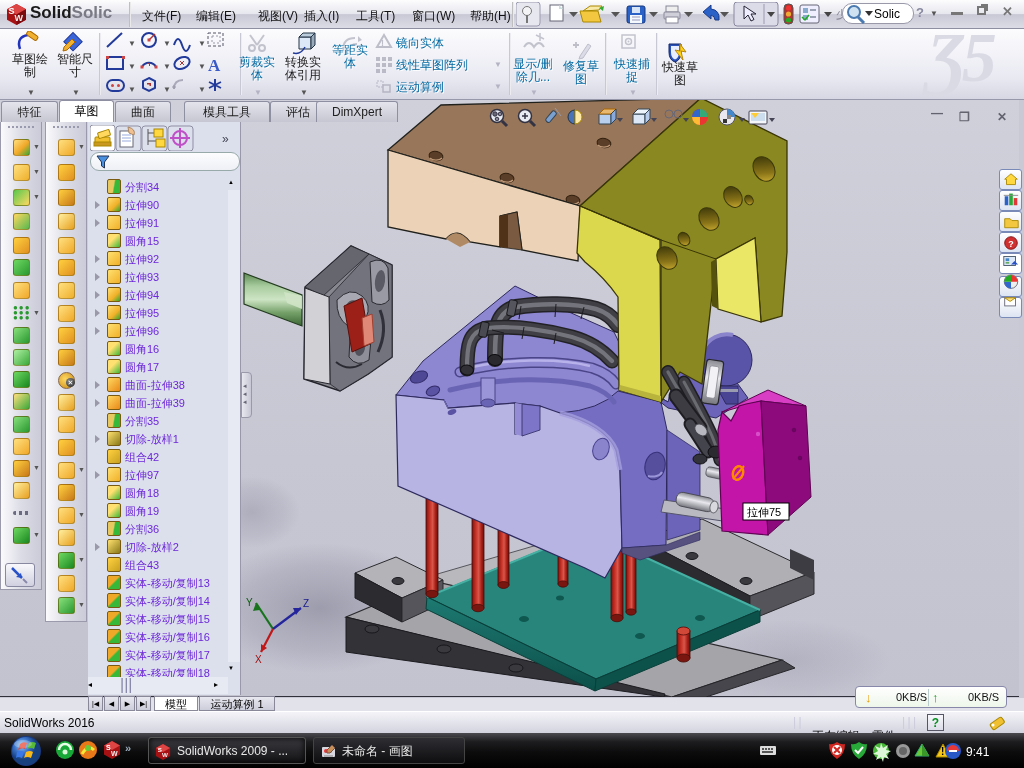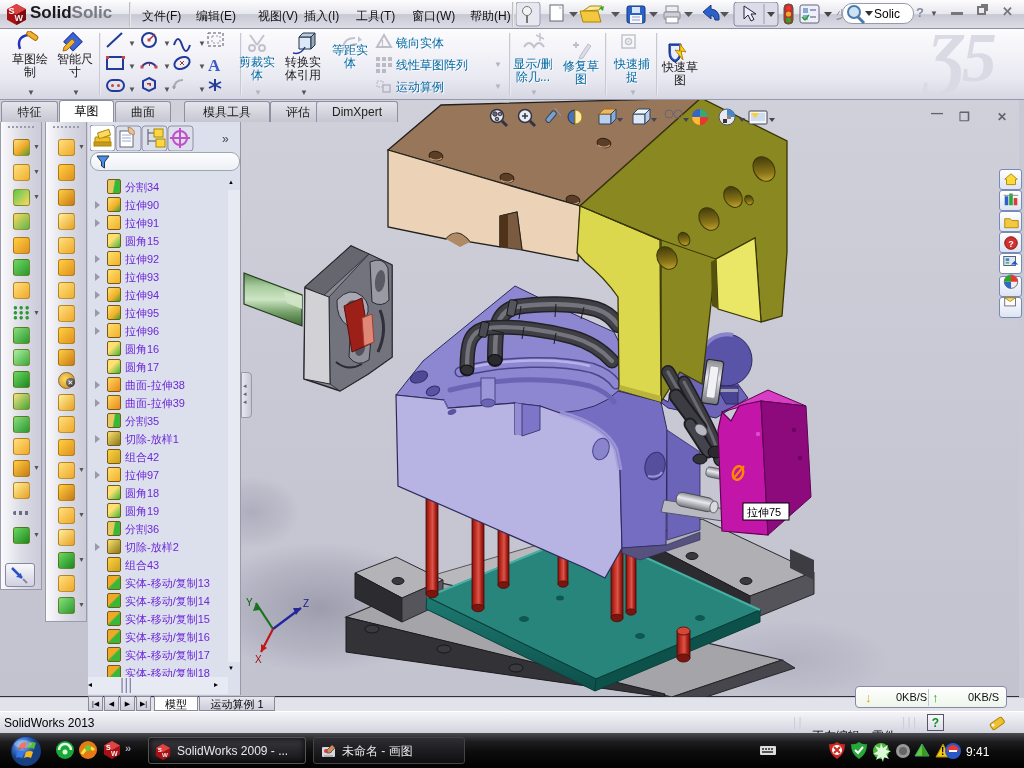--- a/index.html
+++ b/index.html
@@ -765,21 +765,21 @@
 </svg>
 <div class="abs" id="strip2"></div>
 <div class="abs" id="net">
     <span style="position:absolute;left:9px;top:3px;color:#e8a000;font-weight:bold;font-size:13px">↓</span>
     <span style="position:absolute;left:40px;top:4px">0KB/S</span>
     <span style="position:absolute;left:76px;top:3px;color:#18a018;font-weight:bold;font-size:13px">↑</span>
     <span style="position:absolute;left:112px;top:4px">0KB/S</span>
     <span style="position:absolute;left:72px;top:2px;width:1px;height:17px;background:#bcc"></span>
   </div>
 <div class="abs" id="status">
-    <span style="position:absolute;left:4px;top:4px">SolidWorks 2013</span>
+    <span style="position:absolute;left:4px;top:4px">SolidWorks 2016</span>
 <span style="position:absolute;left:793px;top:3px;color:#ccd">| |</span>
 <span style="position:absolute;left:812px;top:16px">正在编辑：零件</span>
 <span style="position:absolute;left:902px;top:3px;color:#ccd">| | |</span>
 <span style="position:absolute;left:927px;top:2px;width:17px;height:17px;background:linear-gradient(#f8f8fc,#dcdce8);border:1px solid #556;color:#089020;text-align:center;font-weight:bold;font-size:12px;line-height:16px">?</span>
 <svg style="position:absolute;left:988px;top:2px" width="18" height="18" viewBox="0 0 18 18">
       <rect x="2" y="6" width="14" height="7" rx="2" transform="rotate(-35 9 9)" fill="#f0c030" stroke="#a80"></rect>
       <circle cx="5" cy="11" r="1.5" fill="#fff"></circle>
     </svg>
   </div>
 <div class="abs" id="taskbar"></div>

